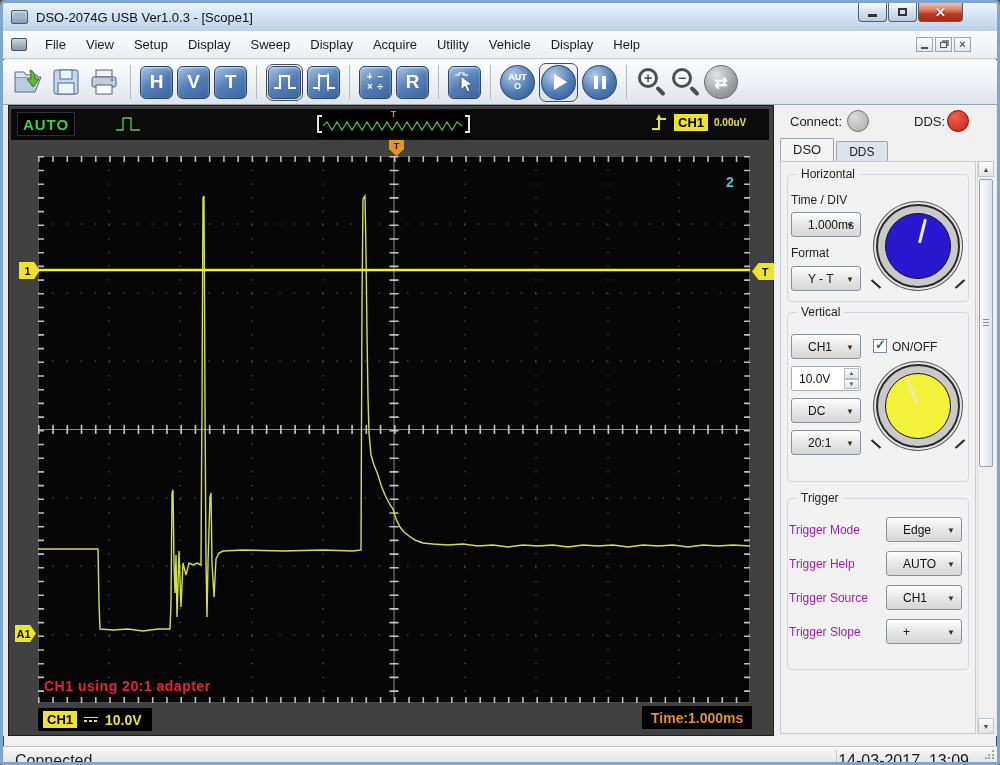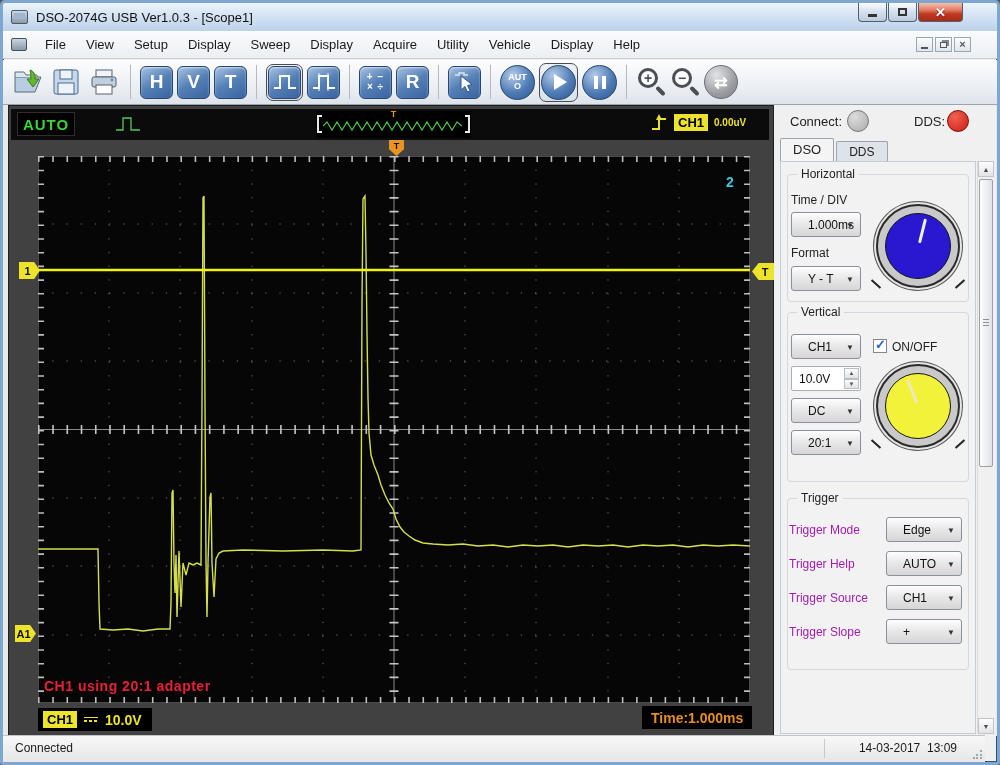--- a/index.html
+++ b/index.html
@@ -129,22 +129,22 @@
   .vscroll { position:absolute; right:2px; top:56px; bottom:2px; width:17px; background:#f0f0f0; border-left:1px solid #dcdcdc; }
   .vs-btn { position:absolute; left:0; right:0; height:16px; background:linear-gradient(#fdfdfd,#e3e3e3); border:1px solid #bfc5cc;
             display:flex; align-items:center; justify-content:center; font-size:7px; color:#4a4a4a; }
   .vs-up { top:0; } .vs-down { bottom:0; }
   .vs-thumb { position:absolute; left:1px; right:1px; top:18px; height:288px; border:1px solid #9aa0a8; border-radius:2px;
               background:linear-gradient(90deg,#fdfdfd,#dfe2e6); }
   .vs-grip { position:absolute; left:3px; right:3px; top:50%; margin-top:-4px; height:8px;
              background:repeating-linear-gradient(#8a9098 0 1px,transparent 1px 3px); }
 
   
-  .statusbar { position:absolute; left:0; bottom:0; right:12px; height:27px; background:linear-gradient(#f8f8f8,#e6e6e6);
-               border-top:1px solid #c4c4c4; font-size:12px; color:#1a1a1a; }
+  .statusbar { position:absolute; left:0; bottom:0; right:0; height:16px; background:linear-gradient(#f8f8f8,#e6e6e6);
+               border-top:1px solid #c4c4c4; font-size:16px; color:#1a1a1a; }
   .sb-left { position:absolute; left:12px; top:5px; }
   .sb-sep { position:absolute; right:160px; top:3px; height:19px; border-left:1px solid #c8c8c8; }
   .sb-date { position:absolute; right:28px; top:5px; white-space:pre; }
   .grip { position:absolute; right:1px; bottom:1px; width:13px; height:13px;
           background:
             radial-gradient(circle at 10px 3px,#9aa 1px,transparent 1.4px),
             radial-gradient(circle at 10px 10px,#9aa 1px,transparent 1.4px),
             radial-gradient(circle at 6px 7px,#9aa 1px,transparent 1.4px),
             radial-gradient(circle at 3px 10px,#9aa 1px,transparent 1.4px),
             radial-gradient(circle at 6px 10px,#9aa 1px,transparent 1.4px),

